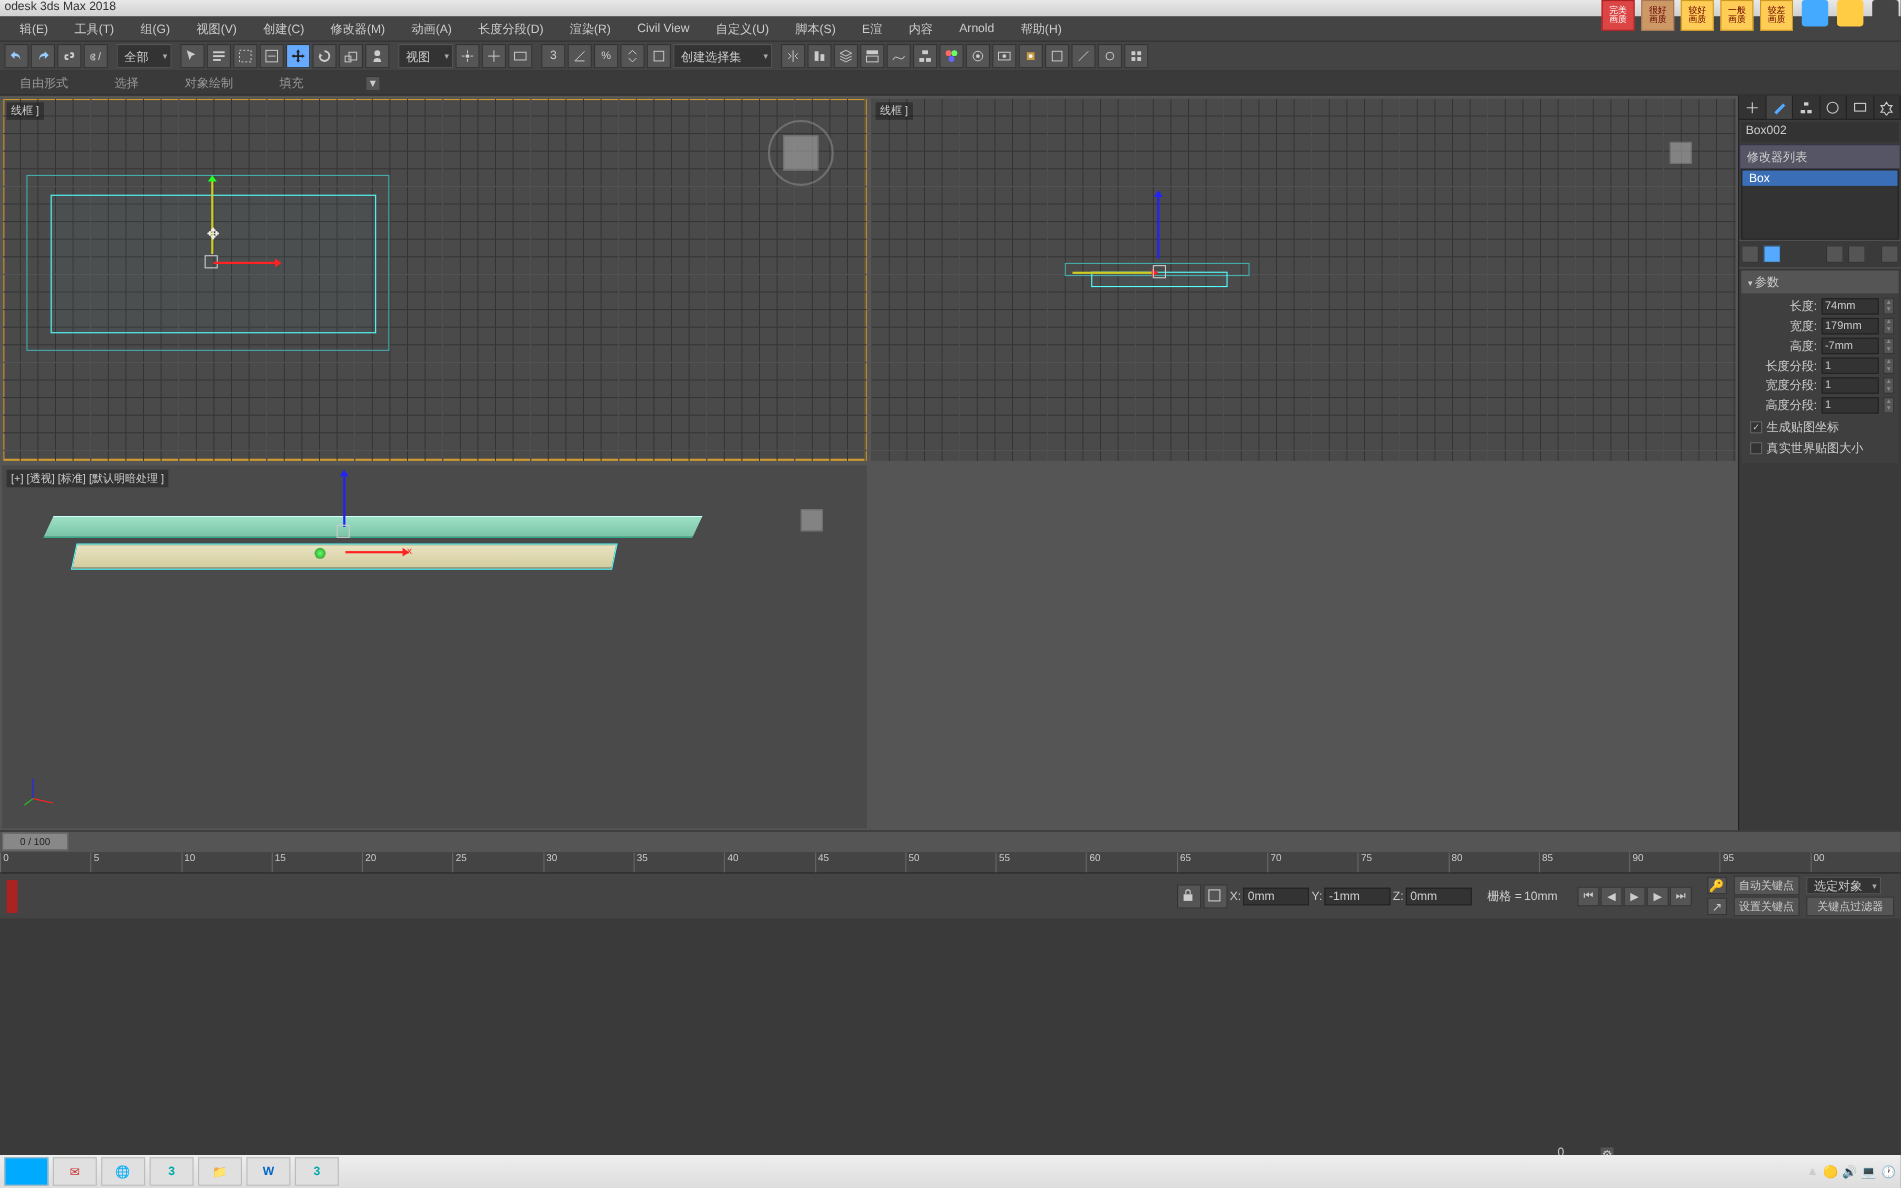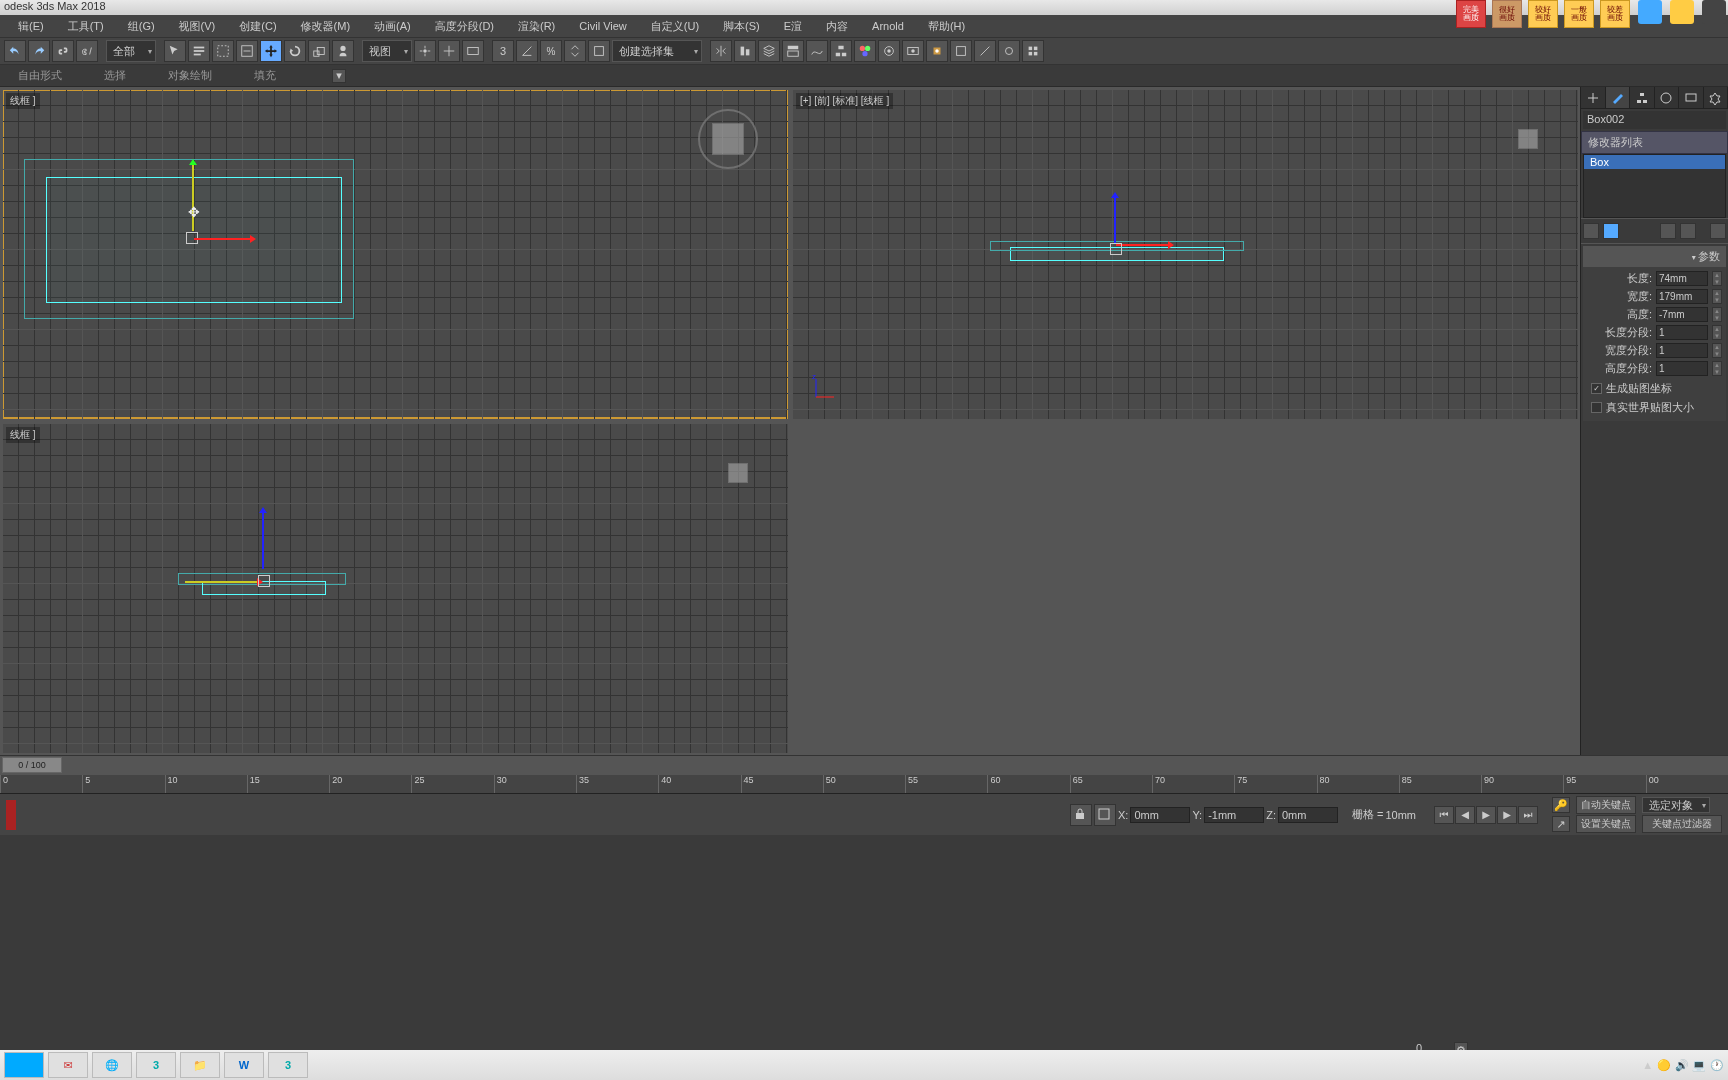--- a/index.html
+++ b/index.html
@@ -68,21 +68,21 @@
 .rtb { flex: 1; display: flex; align-items: center; justify-content: center; border-right: 1px solid #222; cursor: pointer; }
 .rtb.active { background: #444; }
 .rhdr { background: #556; color: #ccc; padding: 3px 6px; font-size: 11px; border: 1px solid #334; }
 .rname { height: 18px; background: #333; margin: 2px; padding: 2px 4px; }
 .rlist { height: 64px; background: #333; margin: 0 2px; border: 1px solid #222; }
 .rlist .litem { background: #3a6fb8; color: #fff; padding: 1px 6px; }
 .riconrow { display: flex; padding: 4px 2px; gap: 4px; border-top: 1px solid #555; border-bottom: 1px solid #555; }
 .ricn { width: 16px; height: 16px; background: #555; border: 1px solid #333; }
 .ricn.active { background: #5af; }
 .rollout { margin: 2px; }
-.rollhdr { background: #555; padding: 3px 6px; cursor: pointer; text-align: right; }
+.rollhdr { background: #555; padding: 3px 6px; cursor: pointer; }
 .rollhdr::before { content: "▾ "; font-size: 8px; }
 .rollbody { background: #3f3f3f; padding: 4px 2px; }
 .prm { display: flex; align-items: center; gap: 4px; margin-bottom: 3px; justify-content: flex-end; padding-right: 2px; }
 .prm label { width: 60px; text-align: right; color: #ccc; }
 .prm .spin { width: 52px; height: 15px; background: #333; border: 1px solid #222; padding: 0 2px; font-size: 10px; display: flex; align-items: center; }
 .prm .spbtn { width: 10px; height: 15px; background: #555; border: 1px solid #333; display: flex; flex-direction: column; }
 .prm .spbtn div { flex: 1; font-size: 6px; text-align: center; line-height: 1; color: #888; }
 .chk { display: flex; align-items: center; gap: 4px; padding: 2px 6px; }
 .chk .box { width: 11px; height: 11px; background: #333; border: 1px solid #666; display: flex; align-items: center; justify-content: center; font-size: 8px; }
 
@@ -139,21 +139,21 @@
 </div>
 
 <div class="menubar">
   <div class="mitem">辑(E)</div>
   <div class="mitem">工具(T)</div>
   <div class="mitem">组(G)</div>
   <div class="mitem">视图(V)</div>
   <div class="mitem">创建(C)</div>
   <div class="mitem">修改器(M)</div>
   <div class="mitem">动画(A)</div>
-  <div class="mitem">高度分段(D)</div>
+  <div class="mitem">长度分段(D)</div>
   <div class="mitem">渲染(R)</div>
   <div class="mitem">Civil View</div>
   <div class="mitem">自定义(U)</div>
   <div class="mitem">脚本(S)</div>
   <div class="mitem">E渲</div>
   <div class="mitem">内容</div>
   <div class="mitem">Arnold</div>
   <div class="mitem">帮助(H)</div>
 </div>
 
@@ -368,53 +368,54 @@
           <div class="cube"></div>
         </div>
       <div class="boxshape" style="left:22px;top:70px;width:330px;height:160px;border-color:#4aa"></div>
       <div class="boxshape sel" style="left:44px;top:88px;width:296px;height:126px"></div>
       <div class="gizmo-origin" style="left:184px;top:143px"></div>
       <div class="axis-x" style="left:192px;top:149px;width:60px"></div>
       <div class="axis-y" style="left:190px;top:72px;height:70px;background:#cc2"></div>
       <div style="position:absolute;left:186px;top:115px;color:#eee;font-size:14px">✥</div>
     </div>
 
-    <div class="viewport">
-      <div class="grid-bg"></div>
-      <div class="vlabel">[+] [前] [标准] [线框 ]</div>
-      <div class="viewcube small">
-          <div class="cube"></div>
-        </div>
-      <div class="boxshape sel" style="left:218px;top:158px;width:214px;height:14px"></div>
-      <div class="boxshape" style="left:198px;top:152px;width:254px;height:10px;border-color:#4aa"></div>
-      <div class="axis-z" style="left:322px;top:105px;height:50px"></div>
-      <div class="axis-x" style="left:324px;top:155px;width:56px"></div>
-      <div class="gizmo-origin" style="left:318px;top:154px"></div>
-      <div style="position:absolute;left:18px;bottom:14px">
-        <svg width="28" height="28">
-            <line x1="6" y1="22" x2="6" y2="4" stroke="#22f"></line>
-            <line x1="6" y1="22" x2="24" y2="22" stroke="#f22"></line>
-            <text x="2" y="4" fill="#22f" font-size="8">z</text>
-          </svg>
-      </div>
-    </div>
 
     <div class="viewport">
       <div class="grid-bg"></div>
       <div class="vlabel">线框 ]</div>
       <div class="viewcube small">
           <div class="cube"></div>
         </div>
       <div class="boxshape" style="left:176px;top:150px;width:168px;height:12px;border-color:#4aa"></div>
       <div class="boxshape sel" style="left:200px;top:158px;width:124px;height:14px"></div>
       <div class="axis-z" style="left:260px;top:86px;height:60px"></div>
       <div class="axis-x" style="left:183px;top:158px;width:76px;background:#cc2"></div>
       <div class="gizmo-origin" style="left:256px;top:152px"></div>
     </div>
 
+    <div class="viewport persp">
+      <div class="vlabel">[+] [透视] [标准] [默认明暗处理 ]</div>
+      <div class="viewcube small">
+          <div class="cube"></div>
+        </div>
+      <div class="slab" style="left:42px;top:46px;width:590px;height:20px;transform:skewX(-25deg)"></div>
+      <div class="slab bottom sel-outline" style="left:66px;top:72px;width:490px;height:22px;transform:skewX(-12deg)"></div>
+      <div class="axis-z" style="left:310px;top:6px;height:50px"></div>
+      <div class="axis-x" style="left:312px;top:78px;width:56px"></div>
+      <div style="position:absolute;left:368px;top:73px;color:#f22;font-size:9px">x</div>
+      <div class="gizmo-origin" style="left:304px;top:54px"></div>
+      <div style="position:absolute;left:284px;top:75px;width:10px;height:10px;background:radial-gradient(#6f6,#282);border-radius:50%"></div>
+      <div style="position:absolute;left:20px;bottom:16px">
+        <svg width="30" height="30">
+            <line x1="8" y1="22" x2="8" y2="4" stroke="#22f"></line>
+            <line x1="8" y1="22" x2="26" y2="26" stroke="#f22"></line>
+            <line x1="8" y1="22" x2="0" y2="28" stroke="#2c2"></line>
+          </svg>
+      </div>
+    </div>
   </div>
 
   <div class="rpanel">
     <div class="rtabs">
       <div class="rtb">
           <svg width="14" height="14">
             <path d="M7 2v10M2 7h10" stroke="#ccc"></path>
           </svg>
         </div>
       <div class="rtb active">

